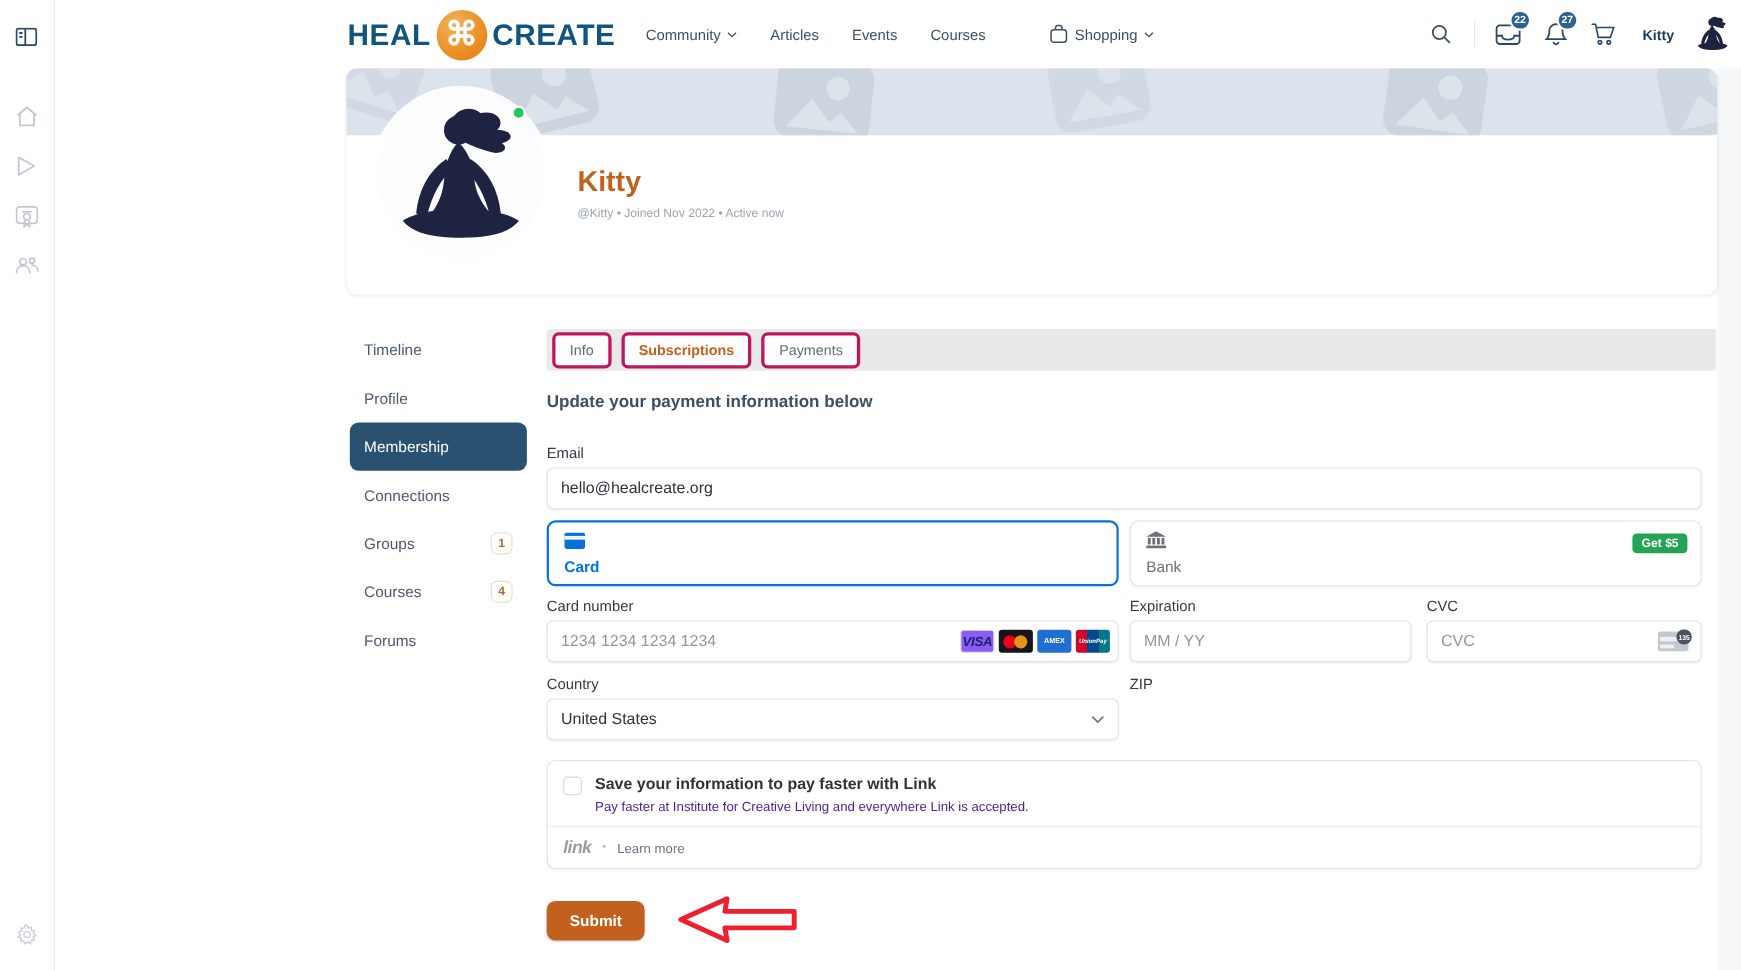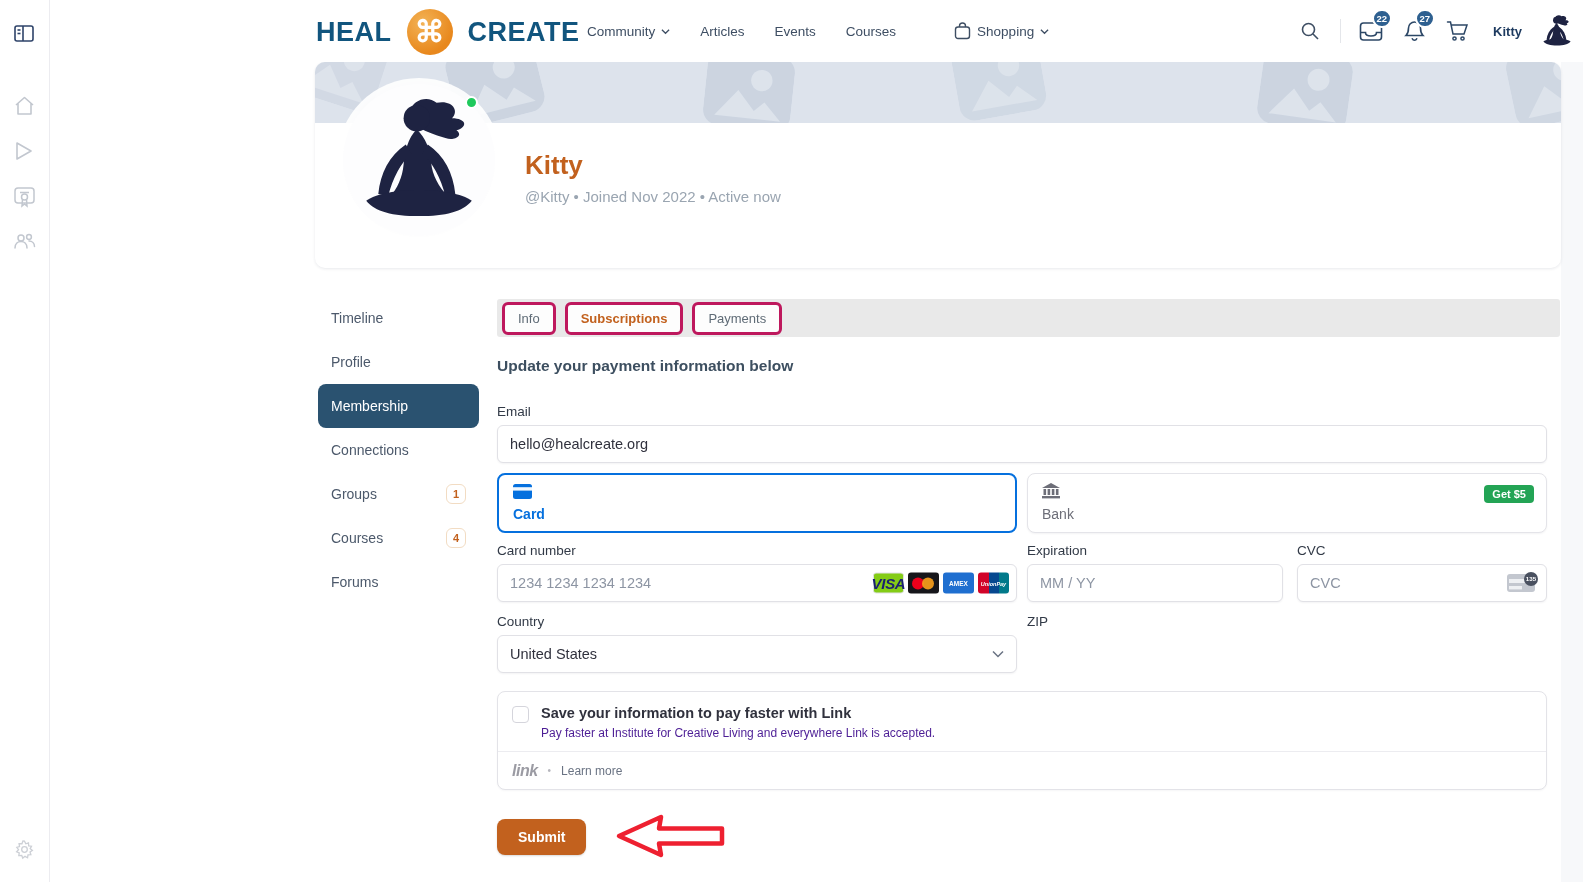--- a/index.html
+++ b/index.html
@@ -10,21 +10,21 @@
     background: #ffffff;
     overflow: hidden;
     color: #30313d;
   }
   
   .rail { position:absolute; left:0; top:0; width:50px; height:882px; background:#fff; border-right:1px solid #ececf0; z-index:6; }
   .rail .ricon { position:absolute; left:11px; width:26px; height:26px; display:flex; align-items:center; justify-content:center; }
   .rail svg { display:block; }
   
   .navbar { position:absolute; left:50px; top:0; width:1533px; height:62px; background:#fff; z-index:5; }
-  .logo { position:absolute; left:266px; top:8px; height:48px; display:flex; align-items:center; gap:13px; }
+  .logo { position:absolute; left:266px; top:8px; height:48px; display:flex; align-items:center; gap:3px; }
   .logo .brand-txt { font-size:27px; font-weight:bold; color:#11557e; letter-spacing:.5px; }
   .logo .brand-circle { width:46px; height:46px; border-radius:50%; background:radial-gradient(circle at 35% 30%, #f3b356, #e8881d 70%); display:flex; align-items:center; justify-content:center; margin:0 2px; }
   .logo .brand-circle span { color:#fff; font-size:30px; line-height:1; font-weight:bold; }
   .nav-links { position:absolute; left:537px; top:0; height:62px; display:flex; align-items:center; gap:30px; }
   .nav-link { font-size:13.5px; color:#3e4e63; display:flex; align-items:center; gap:6px; cursor:pointer; white-space:nowrap; }
   .chev { width:9px; height:9px; }
   .nav-right { position:absolute; right:8px; top:0; height:62px; display:flex; align-items:center; gap:17px; }
   .vdiv { width:1px; height:24px; background:#e4e6ea; }
   .icon-wrap { position:relative; width:26px; height:26px; display:flex; align-items:center; justify-content:center; }
   .count-badge { position:absolute; top:-9px; right:-8px; min-width:19px; height:19px; padding:0 3px; background:#2e6090; border:2px solid #fff; border-radius:10px; color:#fff; font-size:9.5px; font-weight:bold; display:flex; align-items:center; justify-content:center; }
@@ -32,42 +32,42 @@
   .nav-avatar { width:36px; height:36px; border-radius:50%; overflow:hidden; display:flex; align-items:center; justify-content:center; }
   
   .gutter { position:absolute; left:1561px; top:62px; width:22px; height:820px; background:#f7f8fa; }
   
   .profile-card { position:absolute; left:315px; top:62px; width:1246px; height:206px; background:#fff; border-radius:10px; box-shadow:0 1px 3px rgba(25,39,70,.10); }
   .banner { position:absolute; left:0; top:0; width:100%; height:61px; background:#dde3ec; border-radius:10px 10px 0 0; overflow:hidden; }
   .ph { position:absolute; opacity:.85; }
   .avatar-big { position:absolute; left:28px; top:22px; width:152px; height:152px; border-radius:50%; background:#fdfdfe; box-shadow:0 0 0 6px rgba(255,255,255,.9), 0 1px 4px rgba(0,0,0,.08); display:flex; align-items:center; justify-content:center; }
   .status-dot { position:absolute; right:17px; top:12px; width:13px; height:13px; background:#1fc95c; border:2px solid #fff; border-radius:50%; }
   .profile-name { position:absolute; left:210px; top:88px; font-size:26px; font-weight:bold; color:#c2611e; }
-  .profile-meta { position:absolute; left:210px; top:126px; font-size:15px; color:#9aa5b1; }
+  .profile-meta { position:absolute; left:210px; top:126px; font-size:11px; color:#9aa5b1; }
   
   .side-menu { position:absolute; left:318px; top:296px; width:161px; display:flex; flex-direction:column; }
   .menu-item { height:44px; display:flex; align-items:center; justify-content:space-between; padding:0 13px; font-size:14px; color:#4c596b; border-radius:8px; cursor:pointer; }
   .menu-item.active { background:#2a5270; color:#fff; }
   .menu-badge { min-width:20px; height:20px; border:1px solid #f2dcc3; border-radius:6px; background:#fff; color:#c2611e; font-size:11px; font-weight:bold; display:flex; align-items:center; justify-content:center; }
   
   .content { position:absolute; left:497px; top:299px; width:1063px; }
   .tabstrip { width:1063px; height:38px; background:#e9e9e9; border-radius:3px; display:flex; align-items:center; gap:9px; padding:0 5px; }
   .tab { background:#fdfdfd; border:3px solid #be185d; border-radius:6px; padding:6px 13px; font-size:13px; color:#5f6b76; cursor:pointer; }
   .tab.active { color:#c2611e; font-weight:bold; }
   .heading { margin-top:20px; font-size:15.5px; font-weight:bold; color:#3d4f60; }
   .form { width:1050px; }
   .flabel { font-size:13.5px; color:#323a47; margin-bottom:6px; }
   .frow { display:flex; gap:10px; }
   .col520 { width:520px; }
   .inp, input.inp { width:100%; height:38px; background:#fff; border:1px solid #e1e1e6; border-radius:6px; box-shadow:0 1px 2px rgba(20,20,40,.05); padding:0 12px; font-size:14.5px; color:#30313d; font-family:"Liberation Sans",sans-serif; outline:none; display:flex; align-items:center; }
   input.inp::placeholder { color:#8d95a3; }
   .inp-wrap { position:relative; }
   .inp-icons { position:absolute; right:8px; top:50%; transform:translateY(-50%); display:flex; gap:4px; align-items:center; }
   .chip { width:31px; height:21px; border-radius:3px; display:flex; align-items:center; justify-content:center; font-weight:bold; }
-  .chip.visa { background:#84cc16; border:1px solid #e1e1e6; color:#1a1f71; font-size:15px; font-style:italic; letter-spacing:-.3px; }
+  .chip.visa { background:#8b5cf6; border:1px solid #e1e1e6; color:#1a1f71; font-size:12px; font-style:italic; letter-spacing:-.3px; }
   .chip.mc { background:#16161a; position:relative; }
   .chip.mc .c1,.chip.mc .c2 { position:absolute; top:4.5px; width:12px; height:12px; border-radius:50%; }
   .chip.mc .c1 { left:4px; background:#eb001b; }
   .chip.mc .c2 { left:14px; background:#f79e1b; opacity:.92; }
   .chip.amex { background:#1f6fd0; color:#fff; font-size:6.5px; }
   .chip.up { background:linear-gradient(90deg,#d10429 0 34%,#06488f 34% 67%,#01798a 67% 100%); color:#fff; font-size:5.5px; font-style:italic; }
   
   .tiles { margin-top:10px; display:flex; gap:10px; }
   .tile { width:520px; height:60px; border-radius:8px; background:#fff; padding:9px 14px; position:relative; cursor:pointer; }
   .tile.card { border:2px solid #0570de; }

